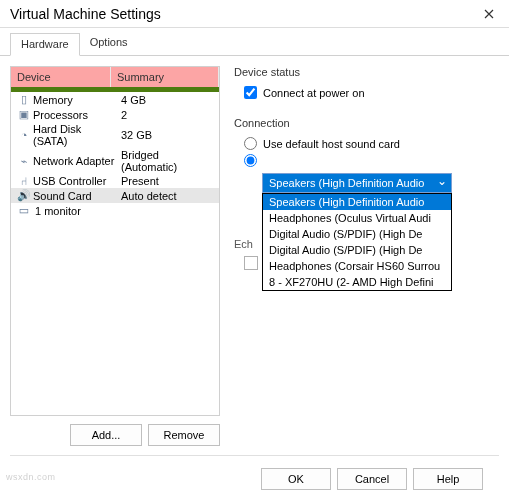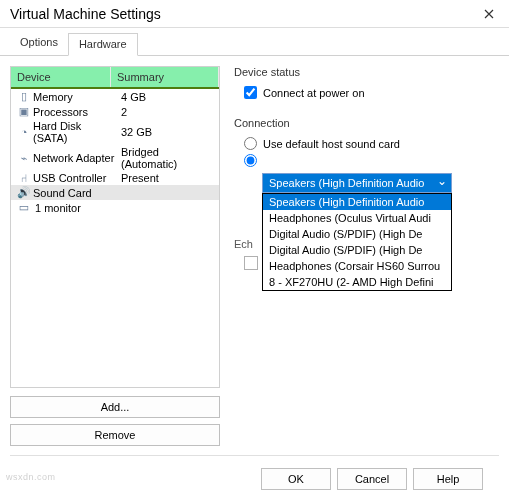--- a/index.html
+++ b/index.html
@@ -7,31 +7,31 @@
   .titlebar { display: flex; align-items: center; justify-content: space-between; height: 28px; padding: 0 0 0 10px; border-bottom: 1px solid #ddd; }
   .titlebar .title { font-size: 14px; }
   .titlebar .close { width: 40px; height: 28px; display: flex; align-items: center; justify-content: center; }
   .titlebar .close svg { width: 10px; height: 10px; }
   .tabs { display: flex; padding: 4px 10px 0 10px; border-bottom: 1px solid #d0d0d0; }
   .tab { padding: 4px 10px 5px 10px; background: #fff; color: #333; cursor: default; }
   .tab.active { border: 1px solid #d0d0d0; border-bottom: 1px solid #fff; position: relative; top: 1px; }
   .body { display: flex; padding: 10px; gap: 14px; height: 400px; }
   .left { width: 210px; display: flex; flex-direction: column; }
   .table { border: 1px solid #d0d0d0; flex: 1; display: flex; flex-direction: column; }
-  .thead { display: flex; background: #86efac; border-bottom: 2px solid #4d7c0f; }
+  .thead { display: flex; background: #fca5a5; border-bottom: 5px solid #4d7c0f; }
   .th { padding: 4px 6px; color: #333; border-right: 1px solid #e8e8e8; }
   .th.device { width: 100px; }
   .th.summary { flex: 1; }
   .rows { flex: 1; }
   .row { display: flex; padding: 1px 6px; align-items: center; }
   .row.selected { background: #e6e6e6; }
   .ricon { width: 14px; display: flex; justify-content: center; color: #6a7f9a; }
   .rdev { width: 86px; padding-left: 2px; }
   .rsum { flex: 1; padding-left: 4px; }
-  .left-buttons { display: flex; justify-content: flex-end; gap: 6px; padding: 8px 0 0 0; flex-direction: column; }
+  .left-buttons { display: flex; justify-content: flex-end; gap: 6px; padding: 8px 0 0 0; }
   .btn { min-width: 72px; height: 22px; border: 1px solid #bfbfbf; background: #fdfdfd; display: flex; align-items: center; justify-content: center; padding: 0 8px; cursor: default; }
   .right { flex: 1; position: relative; }
   .group { margin-bottom: 16px; }
   .group-label { color: #333; margin-bottom: 6px; }
   .chk, .rad { display: flex; align-items: center; gap: 6px; padding: 2px 0 2px 10px; }
   .chk input { width: 13px; height: 13px; margin: 0; }
   .rad input { width: 13px; height: 13px; margin: 0; }
   .dropdown { margin: 4px 0 0 28px; position: relative; width: 190px; border-radius: 8px; }
   .dd-toggle { width: 100%; height: 20px; border: 1px solid #7a9fd4; background: #0078d7; color: #fff; display: flex; align-items: center; padding: 0 18px 0 6px; position: relative; }
   .dd-toggle:after { content: "⌄"; position: absolute; right: 4px; top: 0px; font-size: 12px; color: #fff; }
@@ -51,22 +51,22 @@
 <div class="titlebar">
   <span class="title">Virtual Machine Settings</span>
   <div class="close">
     <svg viewBox="0 0 10 10">
         <path d="M1 1 L9 9 M9 1 L1 9" stroke="#333" stroke-width="1.2"></path>
       </svg>
   </div>
 </div>
 
 <div class="tabs">
+  <div class="tab active"><span>Hardware</span></div>
   <div class="tab"><span>Options</span></div>
-  <div class="tab active"><span>Hardware</span></div>
 </div>
 
 <div class="body">
   <div class="left">
     <div class="table">
       <div class="thead">
         <div class="th device">Device</div>
         <div class="th summary">Summary</div>
       </div>
       <div class="rows">
@@ -91,20 +91,21 @@
             <span class="rsum">Bridged (Automatic)</span>
           </div>
         <div class="row">
             <span class="ricon">⑁</span>
             <span class="rdev">USB Controller</span>
             <span class="rsum">Present</span>
           </div>
         <div class="row selected">
             <span class="ricon">🔊</span>
             <span class="rdev">Sound Card</span>
+            <span class="rsum">Auto detect</span>
           </div>
         <div class="row">
             <span class="ricon">▭</span>
             <span class="rsum">1 monitor</span>
           </div>
       </div>
     </div>
     <div class="left-buttons">
       <div class="btn">
           <span>Add...</span>

